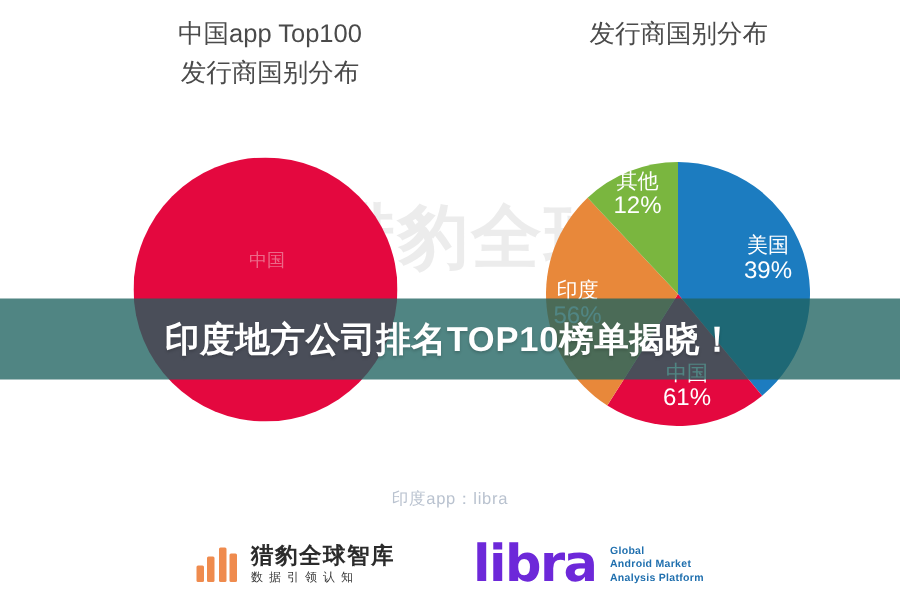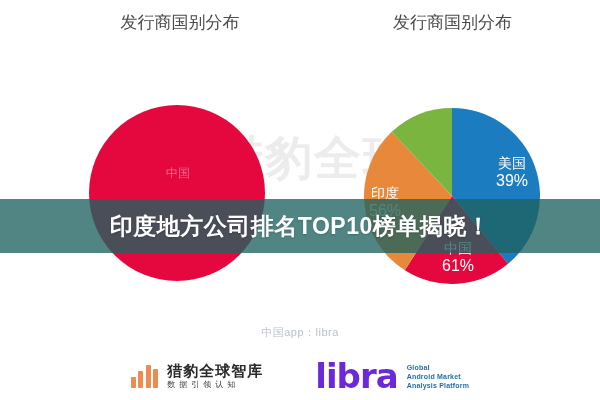--- a/index.html
+++ b/index.html
@@ -98,20 +98,21 @@
     <span class="wm-bars">
       <i></i>
         <i></i>
         <i></i>
         <i></i>
     </span>
     <span class="wm-text">猎豹全球智库</span>
   </div>
 
   <div class="chart-title" id="title-left">
+    <span>中国app Top100</span>
     <span class="l2">发行商国别分布</span>
   </div>
 
   <div class="chart-title" id="title-right">
     <span class="l2">发行商国别分布</span>
   </div>
 
   <div class="pie-wrap" id="pie-left">
     <svg class="pie-svg" viewBox="0 0 100 100">
       <circle cx="50" cy="50" r="50" fill="#e4083f"></circle>
@@ -135,22 +136,26 @@
     <span class="pct">39%</span>
   </div>
   <div class="slice-label" id="label-cn">
     <span>中国</span>
     <span class="pct">61%</span>
   </div>
   <div class="slice-label" id="label-in">
     <span>印度</span>
     <span class="pct">56%</span>
   </div>
+  <div class="slice-label" id="label-other">
+    <span>其他</span>
+    <span class="pct">12%</span>
+  </div>
 
-  <div id="source-note">中国app：libra</div>
+  <div id="source-note">印度app：libra</div>
 
   <div id="banner">
     <span id="banner-text">印度地方公司排名TOP10榜单揭晓！</span>
   </div>
 
   <div id="footer">
 
     <div class="logo">
       <span class="lg-bars">
         <i></i>

